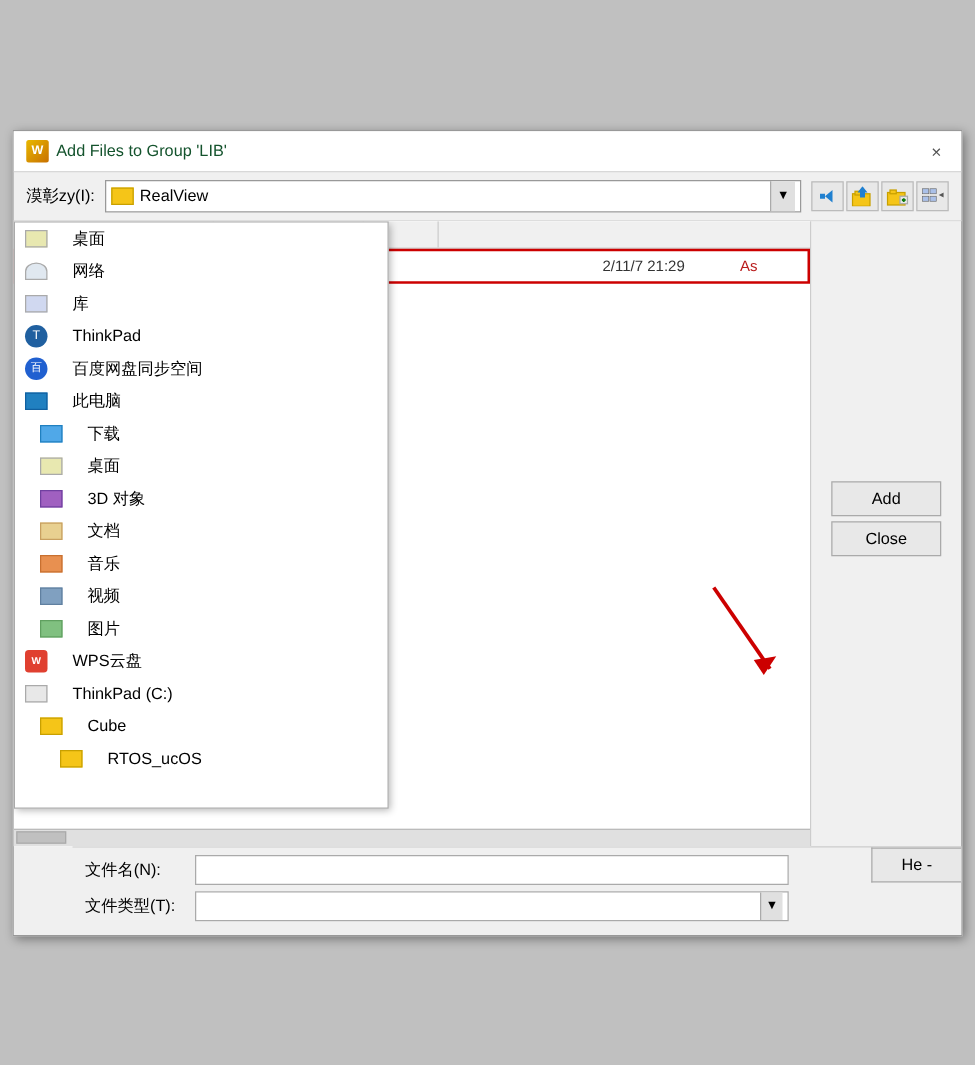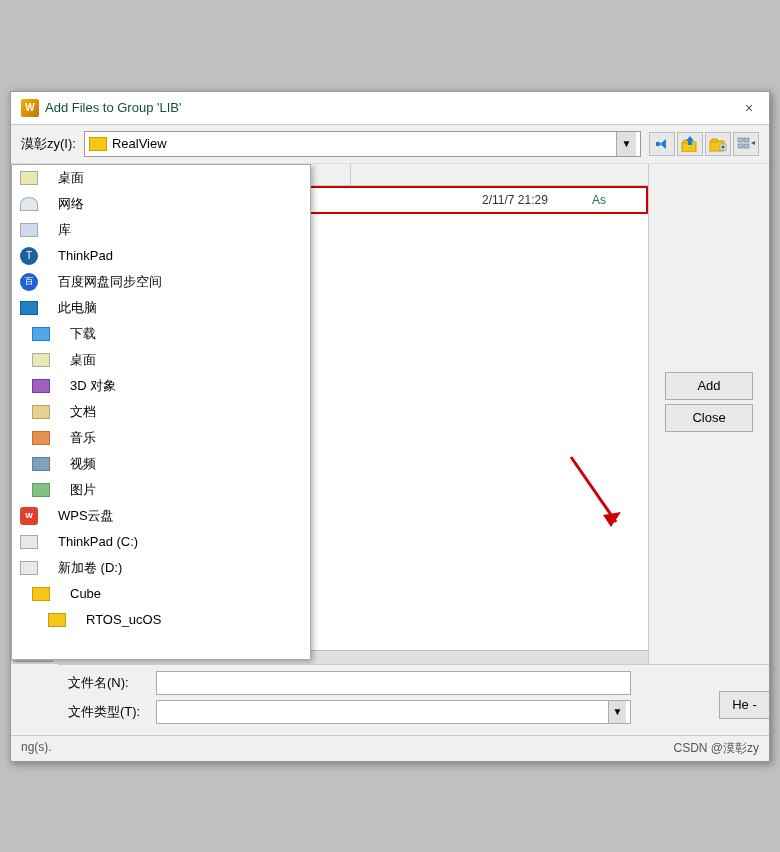--- a/index.html
+++ b/index.html
@@ -176,21 +176,21 @@
       font-size: 13px;
       flex: 1;
     }
     .file-date {
       font-size: 12px;
       color: #333;
       width: 110px;
     }
     .file-type {
       font-size: 12px;
-      color: #15803d;
+      color: #b91c1c;
       width: 50px;
     }
 
     
     .dropdown-overlay {
       position: absolute;
       top: 0;
       left: 0;
       width: 300px;
       background: #fff;
@@ -437,24 +437,20 @@
         <div class="dropdown-item">
           <div style="width:18px;height:18px;border-radius:3px;background:#e04030;flex-shrink:0;display:flex;align-items:center;justify-content:center;font-size:8px;color:#fff;font-weight:bold;">W</div>
           <span>WPS云盘</span>
         </div>
 
         <div class="dropdown-item">
           <div class="drive-icon"></div>
           <span>ThinkPad (C:)</span>
         </div>
 
-        <div class="dropdown-item">
-          <div class="drive-icon"></div>
-          <span>新加卷 (D:)</span>
-        </div>
 
         <div class="dropdown-item indent1">
           <div class="folder-icon-sm"></div>
           <span>Cube</span>
         </div>
 
         <div class="dropdown-item indent2">
           <div class="folder-icon-sm"></div>
           <span>RTOS_ucOS</span>
         </div>
@@ -514,20 +510,16 @@
     <div class="bottom-row">
       <span class="bottom-label">文件类型(T):</span>
       <div class="bottom-combo">
         <span class="bottom-combo-text"></span>
         <div class="bottom-combo-btn">▼</div>
       </div>
       <div style="width:120px;"></div>
     </div>
   </div>
 
-  <div class="bottom-status">
-    <span>ng(s).</span>
-    <span>CSDN @漠彰zy</span>
-  </div>
-
-  <div style="position:absolute;bottom:42px;right:0;width:50px;height:28px;background:#e8e8e8;border:1px solid #aaa;border-right:none;display:flex;align-items:center;justify-content:center;font-size:13px;cursor:pointer;overflow:hidden;">He -</div>
+
+  <div style="position:absolute;bottom:42px;right:0;width:72px;height:28px;background:#e8e8e8;border:1px solid #aaa;border-right:none;display:flex;align-items:center;justify-content:center;font-size:13px;cursor:pointer;overflow:hidden;">He -</div>
 
 </div>
 
 </body></html>

